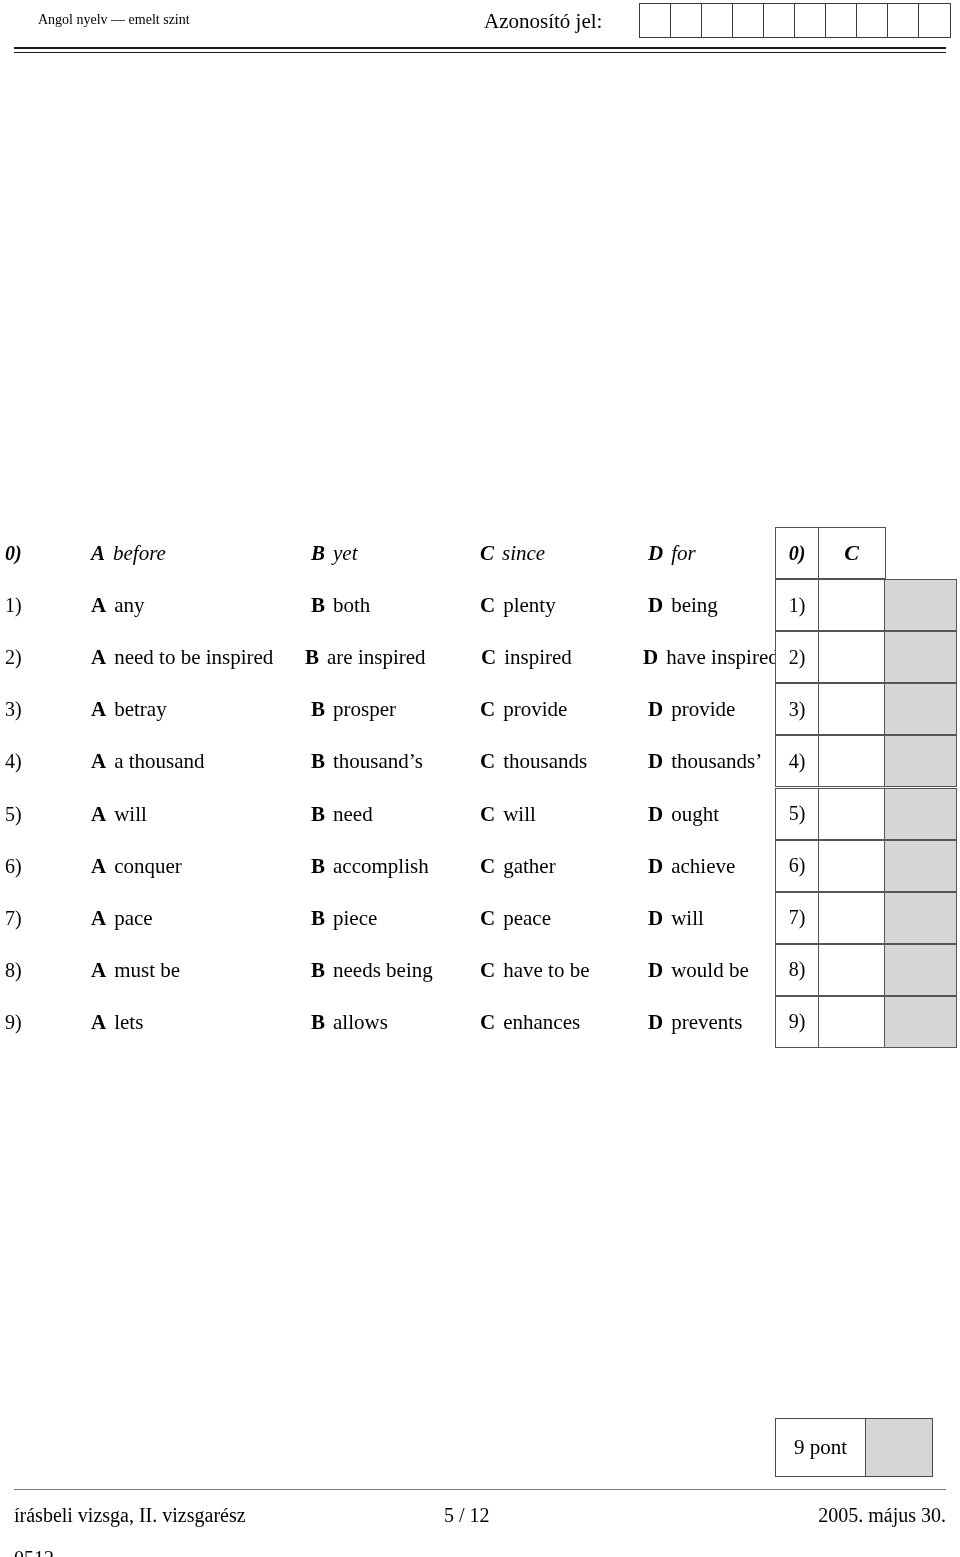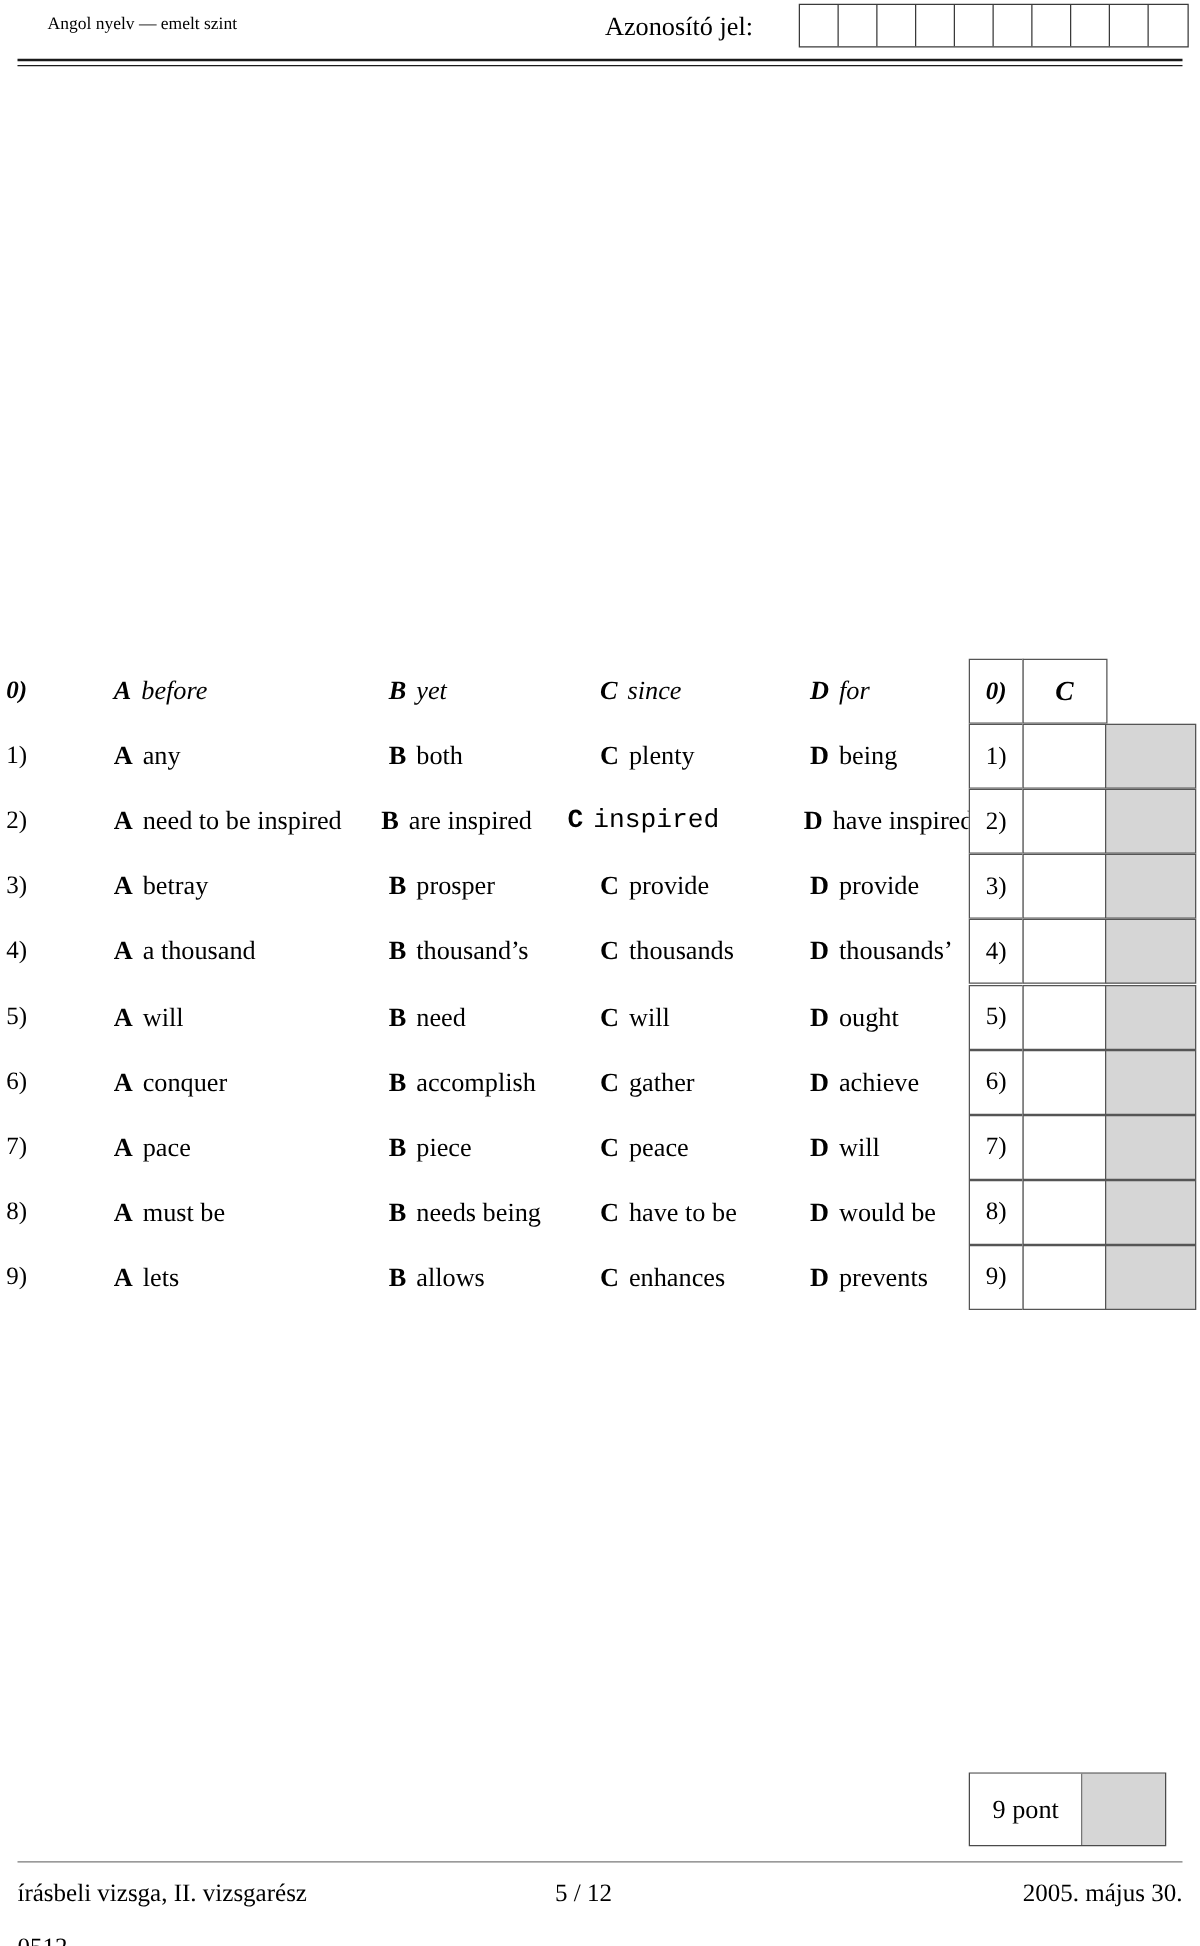--- a/index.html
+++ b/index.html
@@ -112,21 +112,21 @@
 
   
   .q-row.is-example .q-num,
   .q-row.is-example .q-opt {
     font-style: italic;
   }
   .q-row.is-example .q-num { font-weight: bold; }
 
   
   .q-row.tight .opt-b { left: 262px; }
-  .q-row.tight .opt-c { left: 411px; font-family: Liberation Mono, monospace; }
+  .q-row.tight .opt-c { left: 438px; }
   .q-row.tight .opt-d { left: 600px; }
 
   
   #answer-table {
     position: absolute;
     left: 775px;
     top: 527px;
     width: 182px;
     height: 522px;
   }

